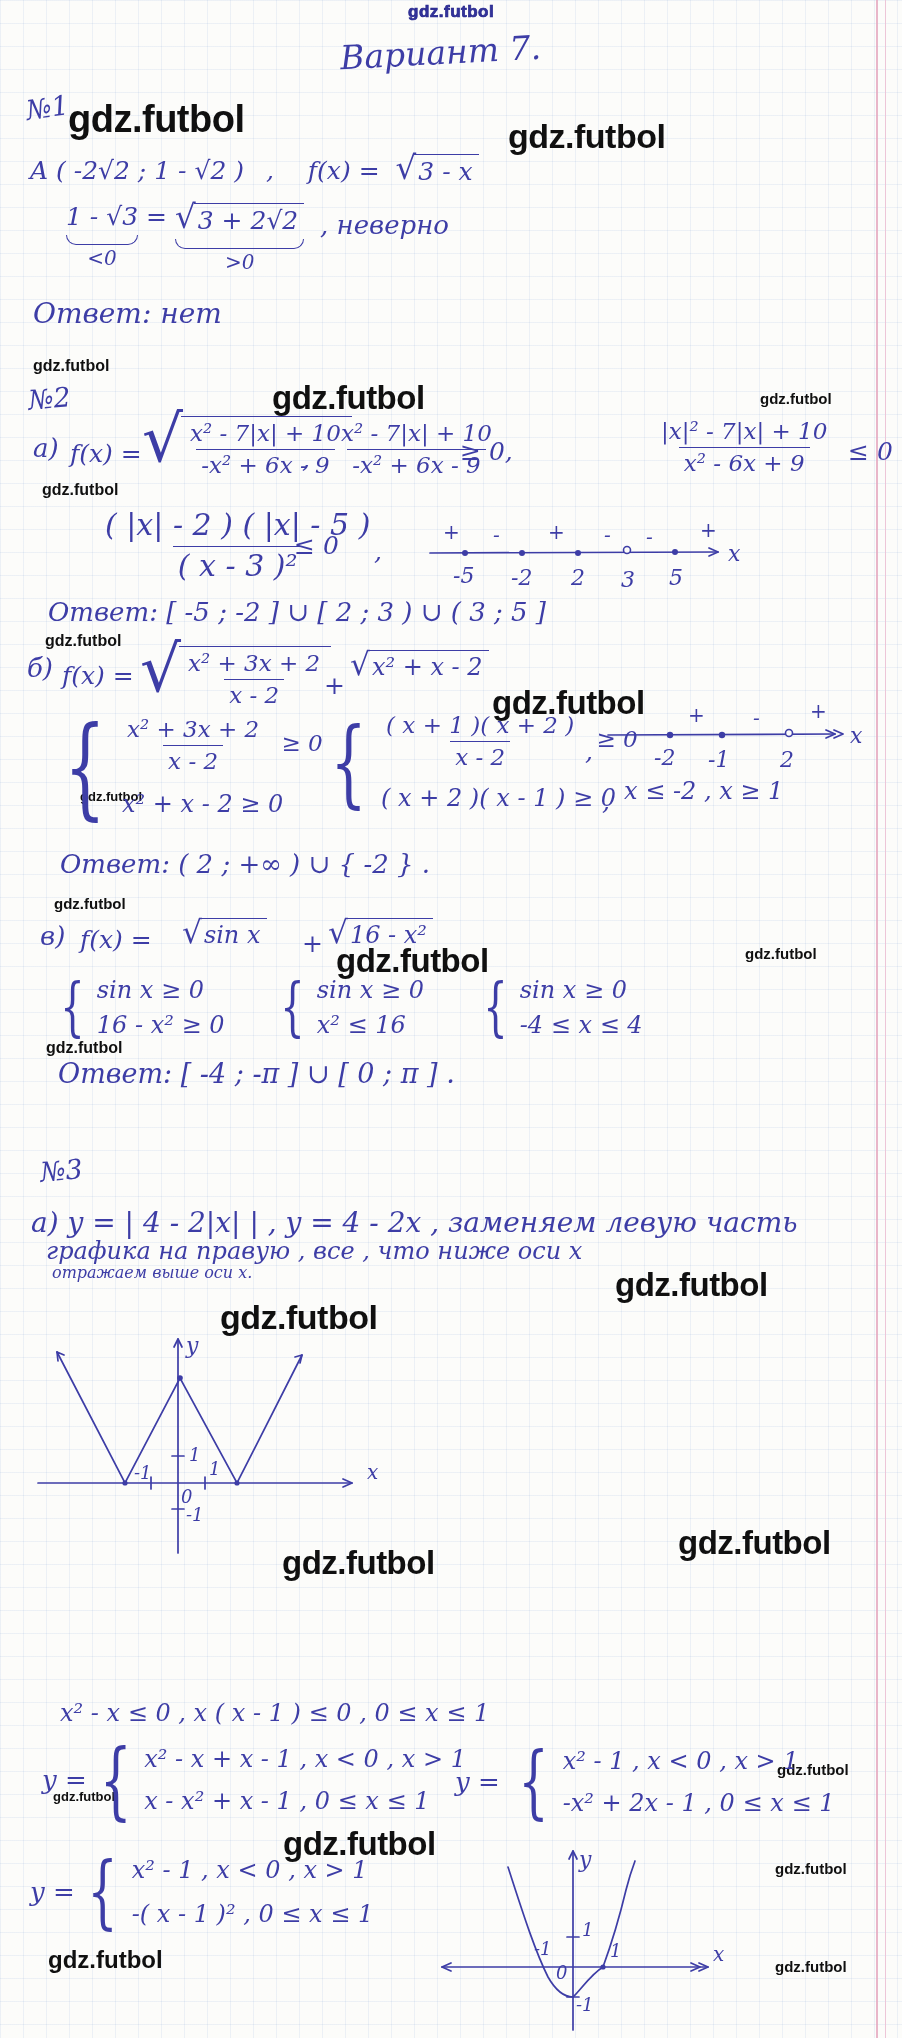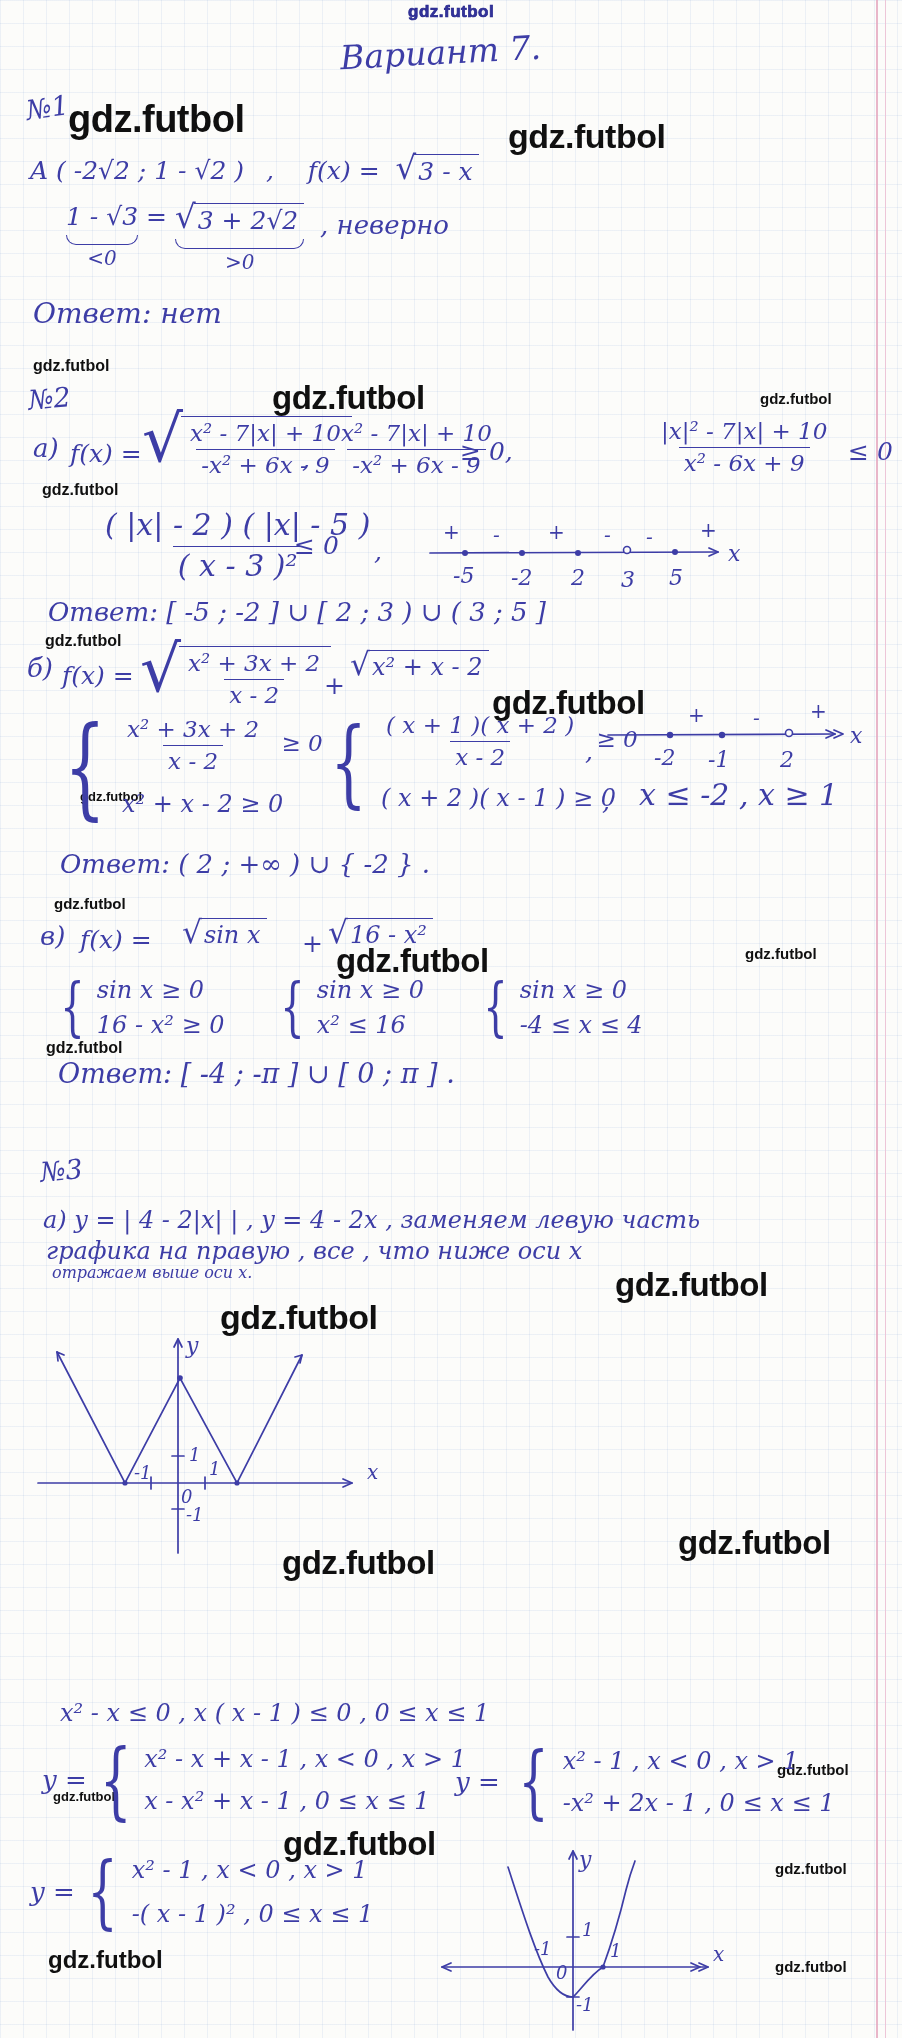--- a/index.html
+++ b/index.html
@@ -229,21 +229,21 @@
     <circle class="odot" cx="189" cy="38" r="3.5"></circle>
     <text x="88" y="27" font-size="20">+</text>
     <text x="153" y="30" font-size="20">-</text>
     <text x="210" y="23" font-size="20">+</text>
     <text x="54" y="70" font-size="22">-2</text>
     <text x="108" y="72" font-size="22">-1</text>
     <text x="180" y="72" font-size="22">2</text>
     <text x="250" y="48" font-size="22">x</text>
   </svg>
   <div class="hw" style="left:602px;top:788px;font-size:25px;">,</div>
-  <div class="hw" style="left:639px;top:778px;font-size:30px;">x ≤ -2 ,  x ≥ 1</div>
+  <div class="hw" style="left:624px;top:778px;font-size:24px;">x ≤ -2 ,  x ≥ 1</div>
 
   <div class="hw" style="left:60px;top:850px;font-size:26px;">Ответ: ( 2 ; +∞ ) ∪ { -2 } .</div>
 
   <div class="hw" style="left:40px;top:922px;font-size:26px;">в)</div>
   <div class="hw" style="left:80px;top:926px;font-size:25px;">f(x) =</div>
   <div class="hw" style="left:182px;top:918px;font-size:24px;">
     <span class="sqrt">
       <span class="sign" style="font-size:1.3em;">√</span>
       <span class="rad">sin x</span>
     </span>
@@ -275,21 +275,21 @@
     <span class="rows" style="gap:7px;font-size:24px;margin-left:4px;">
       <span>sin x ≥ 0</span>
       <span>-4 ≤ x ≤ 4</span>
     </span>
   </div>
 
   <div class="hw" style="left:58px;top:1058px;font-size:27px;">Ответ: [ -4 ; -π ] ∪ [ 0 ; π ] .</div>
 
   <div class="hw" style="left:40px;top:1155px;font-size:27px;transform:rotate(-5deg);">№3</div>
 
-  <div class="hw" style="left:43px;top:1207px;font-size:24px;">а)  y = | 4 - 2|x| | ,   y = 4 - 2x ,  заменяем левую часть</div>
+  <div class="hw" style="left:31px;top:1207px;font-size:28px;">а)  y = | 4 - 2|x| | ,   y = 4 - 2x ,  заменяем левую часть</div>
   <div class="hw" style="left:46px;top:1238px;font-size:24px;">графика на правую ,  все , что ниже оси x</div>
   <div class="hw" style="left:52px;top:1264px;font-size:16px;">отражаем выше оси x.</div>
 
   <svg style="position:absolute;left:28px;top:1335px;" width="360" height="225" viewBox="0 0 360 225">
     <path class="st" d="M150,218 L150,4"></path>
     <path class="st" d="M150,4 L146,12 M150,4 L154,12"></path>
     <path class="st" d="M10,148 L324,148"></path>
     <path class="st" d="M324,148 L315,144 M324,148 L315,152"></path>
     <path class="st" d="M29,17 L97,148 L152,43 L209,148 L274,20"></path>
     <path class="st" d="M29,17 L30,26 M29,17 L36,20 M274,20 L267,22 M274,20 L272,28"></path>

